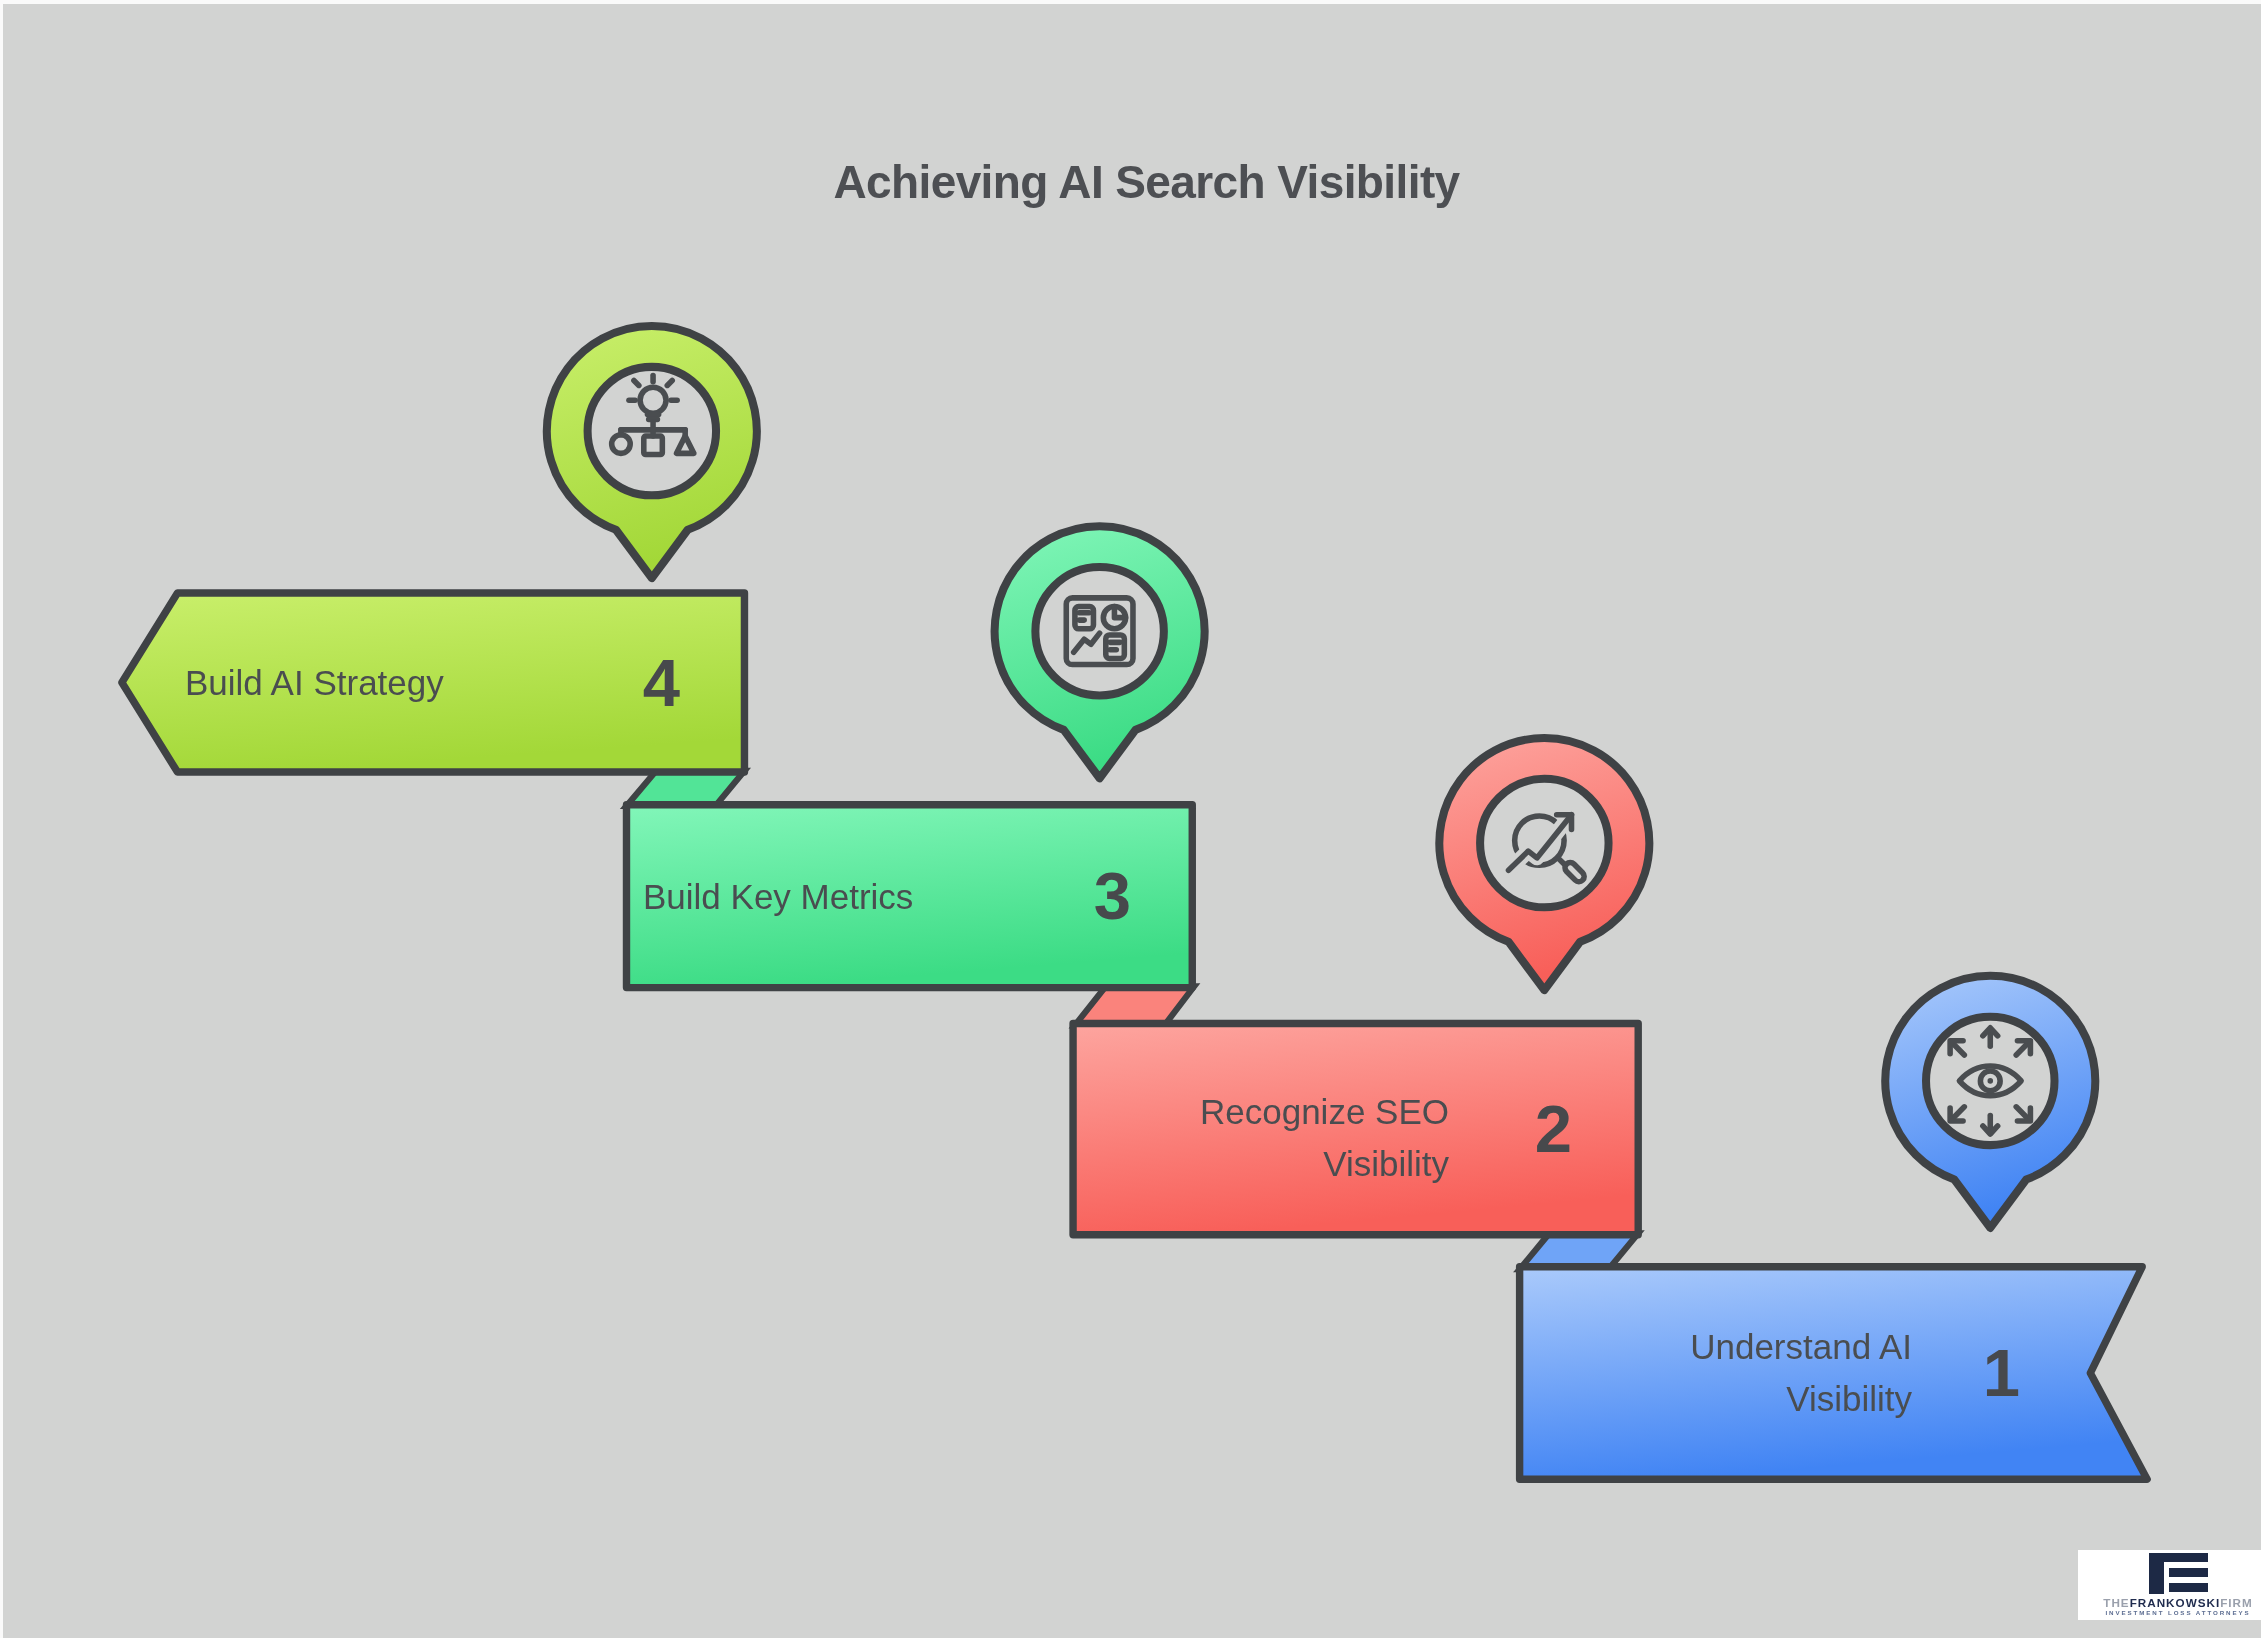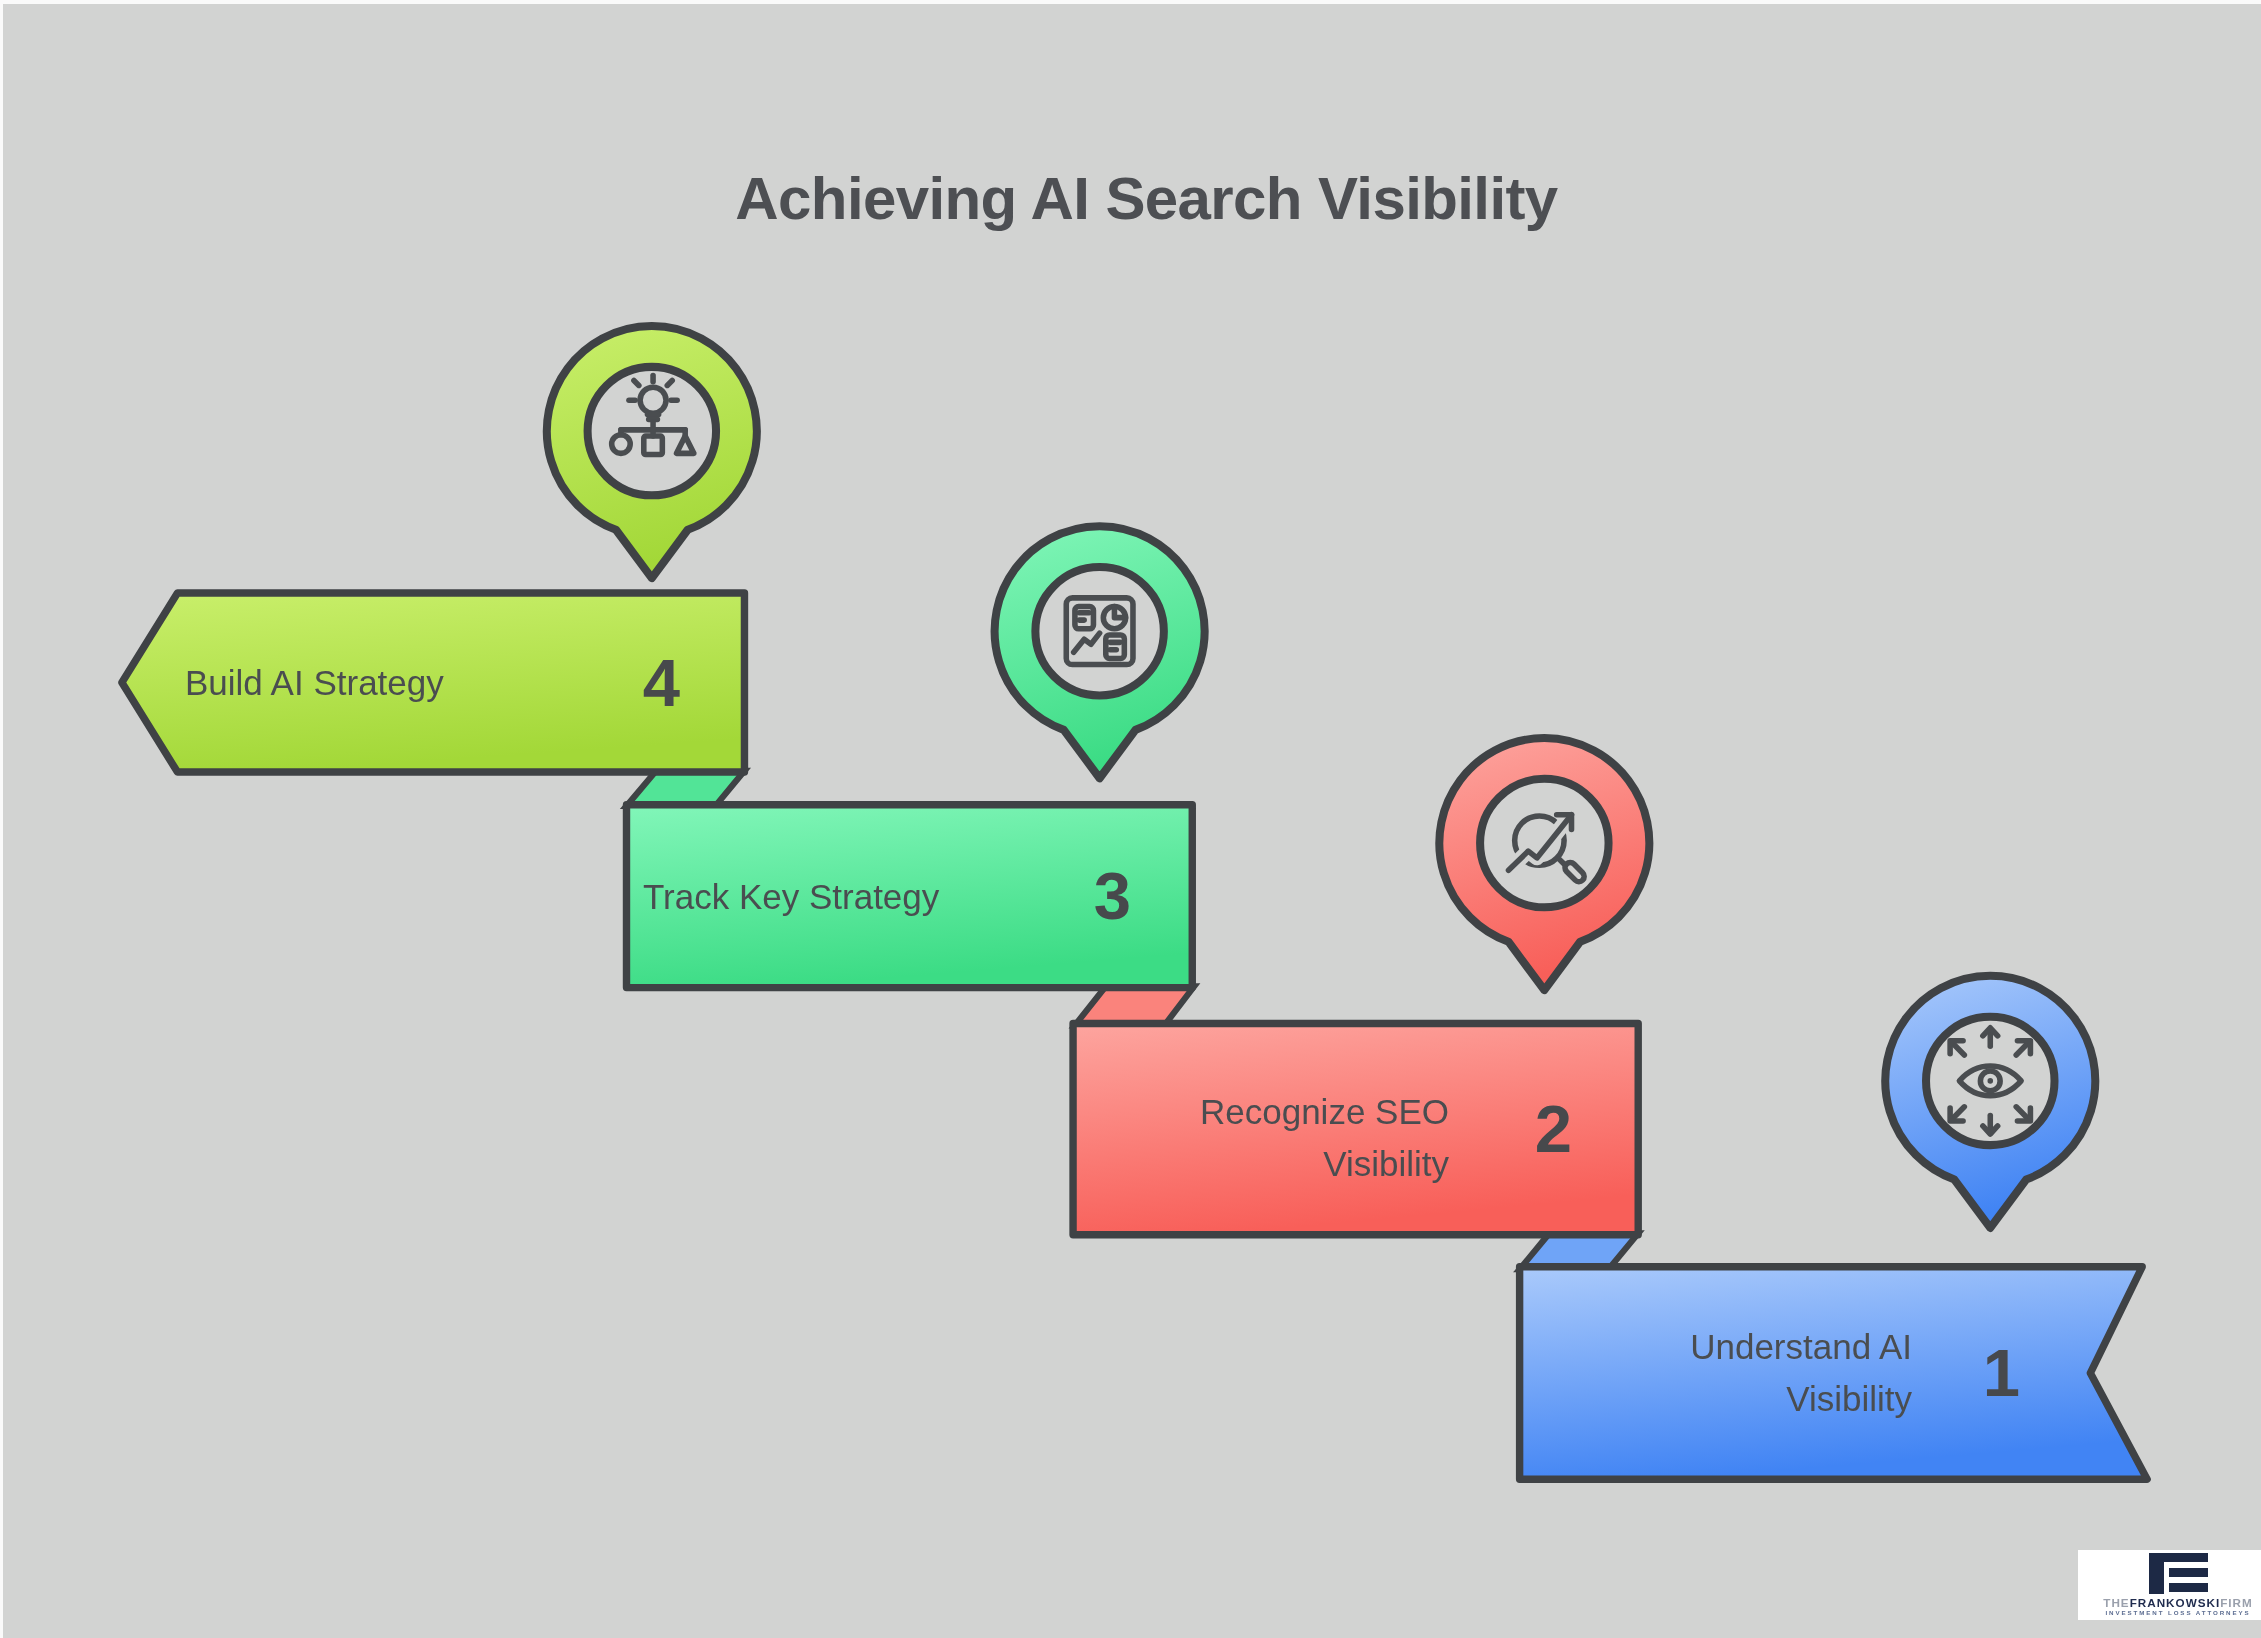--- a/index.html
+++ b/index.html
@@ -1,21 +1,21 @@
 <!DOCTYPE html>
 <html style="font-size:10px"><head>
 <meta charset="utf-8">
 <style>
   html,body{margin:0;padding:0;background:#fafafa;}
   .canvas{position:relative;width:2261px;height:1638px;background:#d2d3d2;overflow:hidden;
           font-family:"Liberation Sans",sans-serif;}
   .edge-strip-top{position:absolute;left:0;top:0;width:2261px;height:4.3px;background:#fafafa;}
   .edge-strip-left{position:absolute;left:0;top:0;width:3.1px;height:1638px;background:#fafafa;}
   .title{position:absolute;left:0;right:0;top:124px;text-align:center;
-         font-size:60px;font-weight:bold;color:#4d4f53;letter-spacing:-0.6px;padding-left:32px;}
+         font-size:46px;font-weight:bold;color:#4d4f53;letter-spacing:-0.6px;padding-left:32px;}
   .shape-layer{position:absolute;left:0;top:0;width:2261px;height:1638px;}
   .step-label{position:absolute;color:#4a4d50;font-size:35px;line-height:52px;}
   .step-label.center{text-align:left;}
   .step-label.right{text-align:right;}
   .step-number{position:absolute;width:105px;text-align:center;
                font-size:67px;line-height:68px;font-weight:bold;color:#47494c;}
   .logo{position:absolute;left:2078px;top:1550px;width:200px;height:70px;background:#ffffff;
         display:flex;flex-direction:column;align-items:center;justify-content:flex-start;}
   .logo-mark{position:relative;width:59px;height:41px;margin-top:3.1px;}
   .logo-mark .bar{position:absolute;background:#1d2945;}
@@ -143,21 +143,21 @@
       </g>
     </g>
   </svg>
 
   <div class="step-label center" style="left:185px;top:657px;width:420px;">
     <div>Build AI Strategy</div>
   </div>
   <div class="step-number" style="left:609px;top:649px;">4</div>
 
   <div class="step-label center" style="left:643px;top:871px;width:432px;">
-    <div>Track Key Strategy</div>
+    <div>Build Key Metrics</div>
   </div>
   <div class="step-number" style="left:1060px;top:862px;">3</div>
 
   <div class="step-label right" style="left:1017px;top:1078px;width:432px;margin-top:8px;">
     <div>Recognize SEO</div>
     <div>Visibility</div>
   </div>
   <div class="step-number" style="left:1501px;top:1095px;">2</div>
 
   <div class="step-label right" style="left:1480px;top:1321px;width:432px;">

